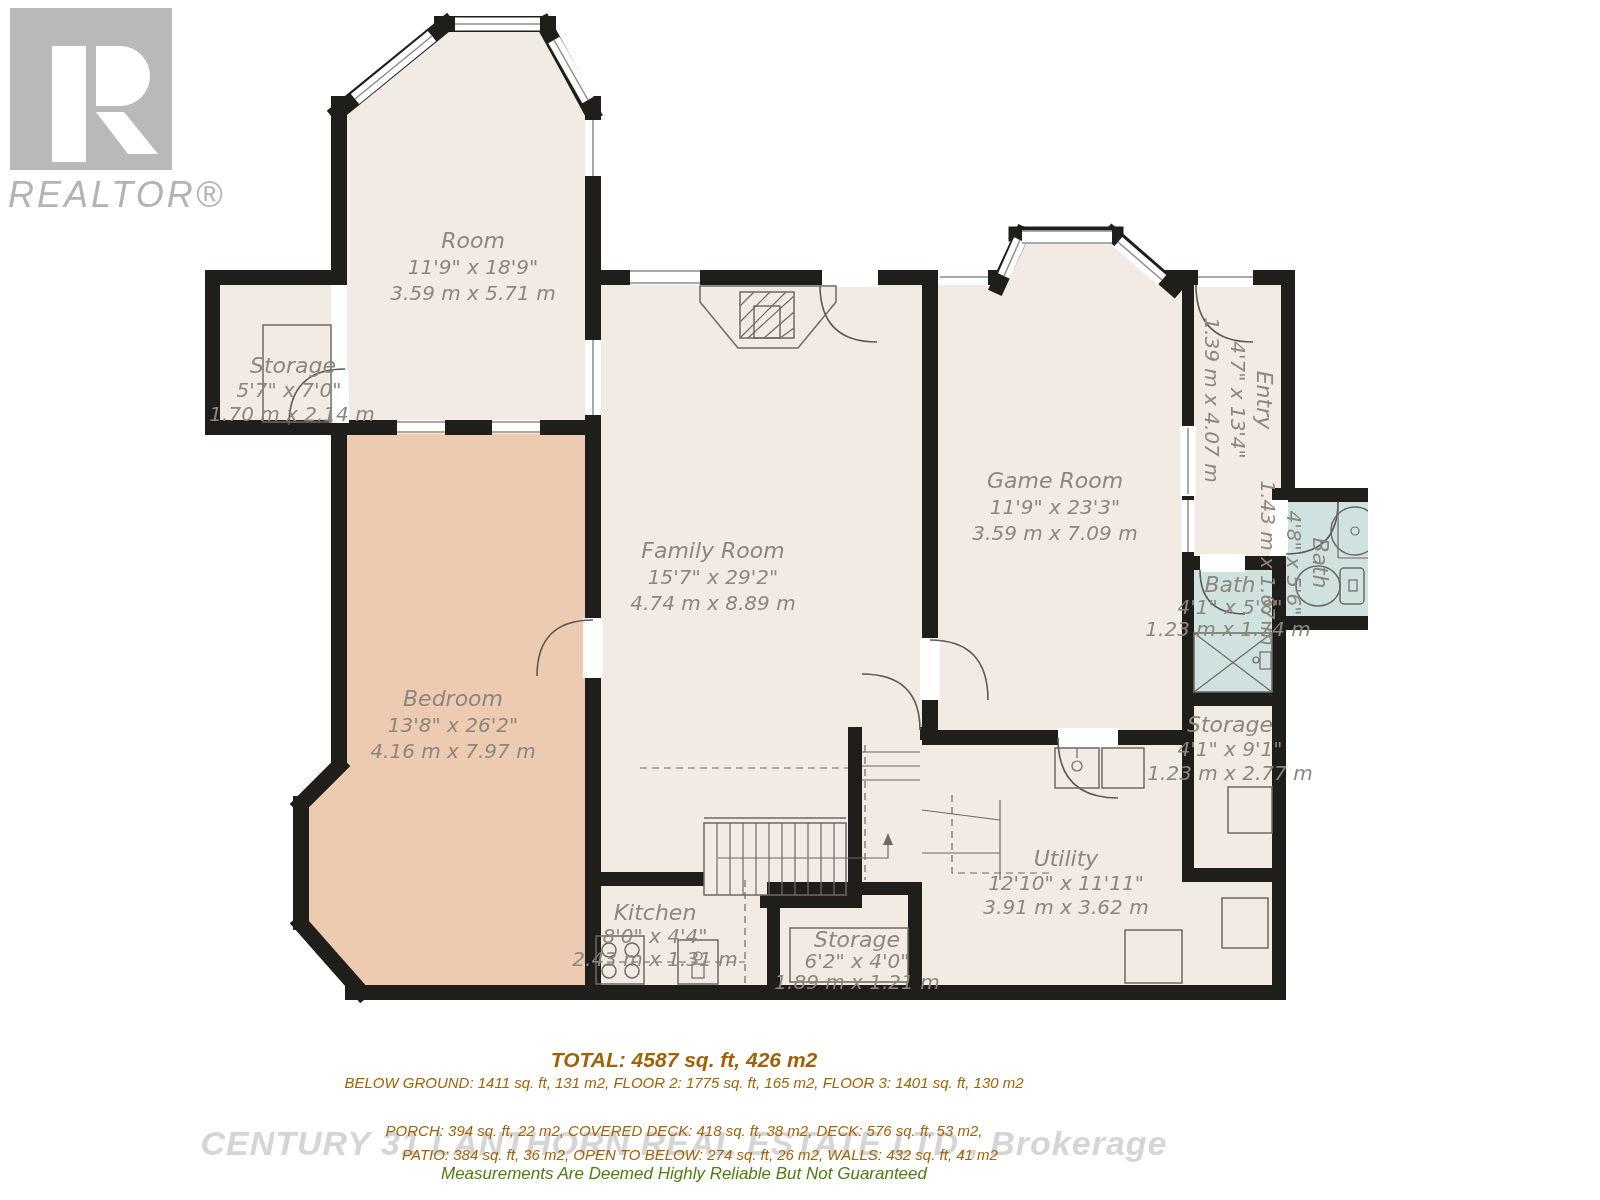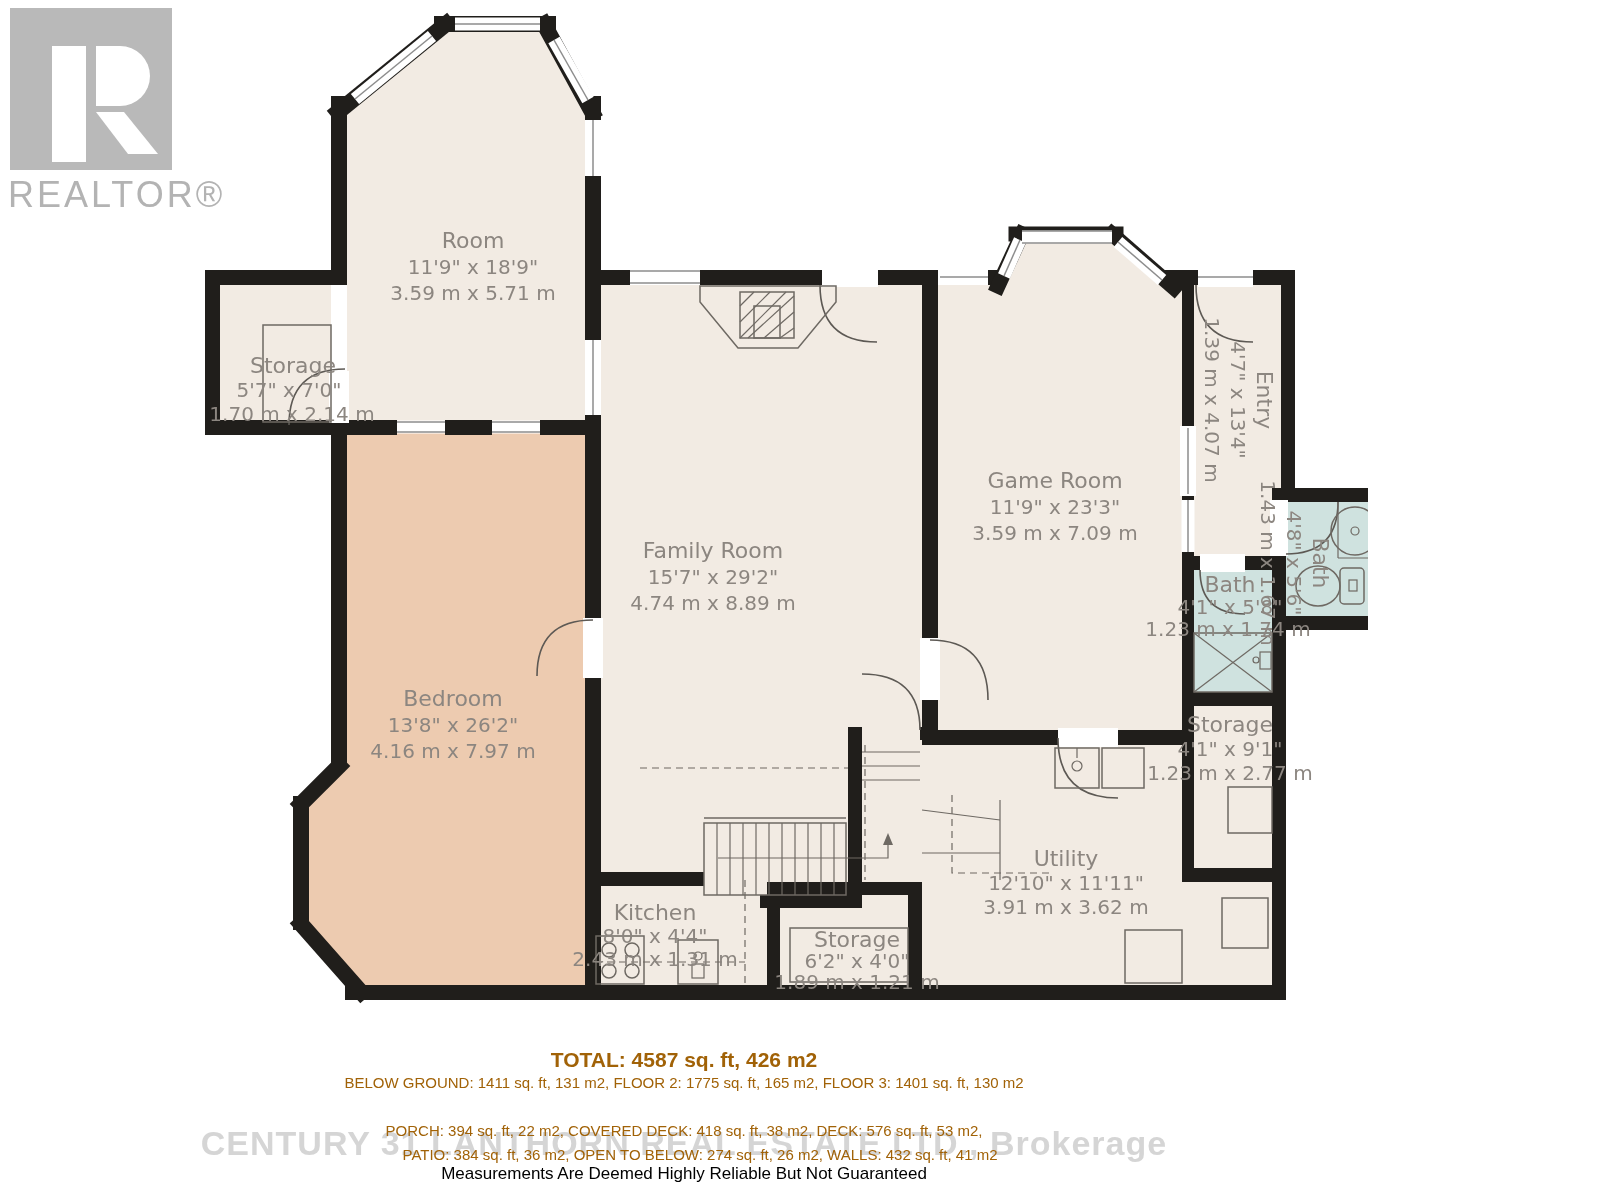--- a/index.html
+++ b/index.html
@@ -1,17 +1,17 @@
 <!DOCTYPE html>
 <html><head>
 <meta charset="utf-8">
 <style>
   html,body{margin:0;padding:0;background:#ffffff;}
   #page{position:relative;width:1368px;height:1200px;background:#ffffff;overflow:hidden;
-        font-family:"DejaVu Sans",sans-serif;}
+        font-family:"DejaVu Sans",sans-serif;font-style:italic;}
   svg{position:absolute;left:0;top:0;}
   .wall{fill:#201e1b;}
   .wl{stroke:#201e1b;stroke-linecap:square;}
   .winw{stroke:#ffffff;stroke-width:13;stroke-linecap:butt;}
   .winl{stroke:#8d8d8d;stroke-width:1.5;fill:none;}
   .thin{stroke:#6e6963;stroke-width:1.5;fill:none;}
   .thin2{stroke:#6e6963;stroke-width:1.2;fill:none;}
   .dash{stroke:#6e6963;stroke-width:1.2;fill:none;stroke-dasharray:7 5;}
   .arc{stroke:#5d5954;stroke-width:1.6;fill:none;}
   .lbl{fill:#8c8680;font-size:22px;text-anchor:middle;}
@@ -19,21 +19,21 @@
   .logo-gray{fill:#b9b9b9;}
   .logo-text{fill:#b3b3b3;font-size:36px;letter-spacing:3px;font-family:"Liberation Sans",sans-serif;}
   .footer{position:absolute;left:0;right:0;text-align:center;color:#a16207;
           font-family:"Liberation Sans",sans-serif;z-index:2;}
   .footer.bold{font-weight:bold;font-size:21px;}
   .footer.reg{font-size:15px;}
   .watermark{position:absolute;left:0;right:0;top:1124px;text-align:center;z-index:1;
              font-family:"Liberation Sans",sans-serif;font-size:34px;font-weight:bold;
              color:rgba(178,178,178,0.55);filter:blur(0.6px);letter-spacing:1px;}
   .disclaimer{position:absolute;left:0;right:0;top:1164px;text-align:center;z-index:2;
-              font-family:"Liberation Sans",sans-serif;font-size:17px;color:#000000;}
+              font-family:"Liberation Sans",sans-serif;font-size:17px;color:#4d7c0f;}
 </style>
 </head>
 <body>
 
 <div id="page">
 
 <svg width="1600" height="1200" viewBox="0 0 1600 1200">
 
   <g>
     <rect class="logo-gray" x="10" y="8" width="162" height="162"></rect>

